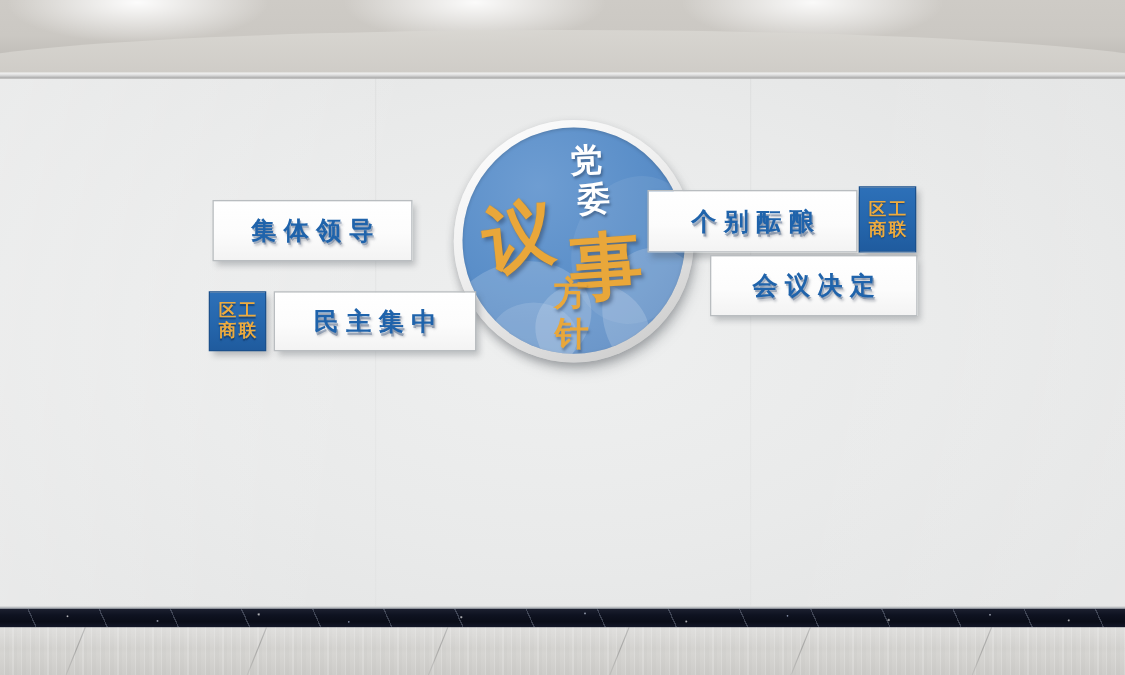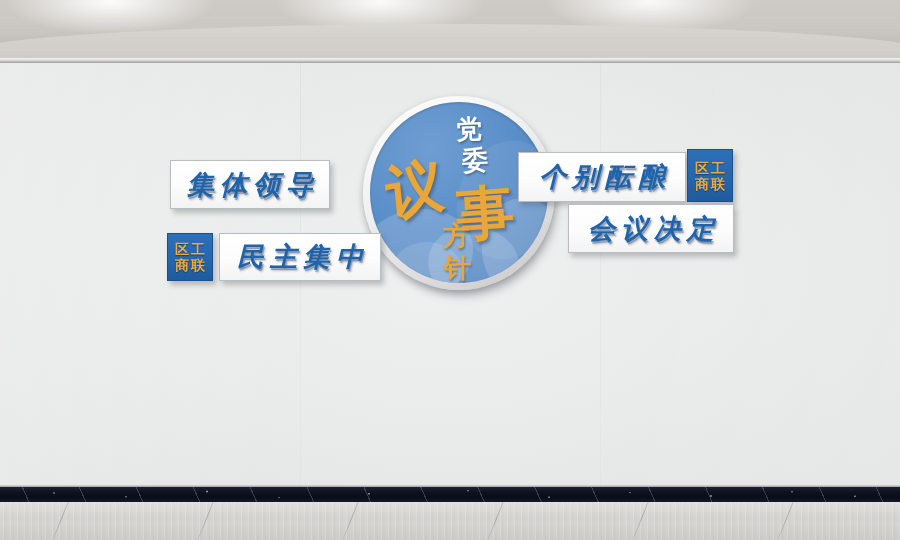--- a/index.html
+++ b/index.html
@@ -152,25 +152,24 @@
   
   .plate{
     position:absolute;
     background:linear-gradient(180deg,#ffffff 0%,#fcfcfc 55%,#f3f3f3 100%);
     border:1px solid #b9bdc0;
     box-shadow:3px 4px 5px rgba(70,75,82,.30);
     display:flex;align-items:center;justify-content:center;
   }
   .plate-text{
     font-family:"DejaVu Sans","Liberation Sans",sans-serif;
-    font-weight:bold;color:#1f63ab;font-size:27px;letter-spacing:6px;
+    font-weight:bold;color:#1f63ab;font-size:20px;letter-spacing:6px;
     text-indent:6px;
     text-shadow:1px 2px 0 rgba(25,60,110,.35), 2px 3px 2px rgba(60,70,90,.30);
     white-space:nowrap;
-    font-style:italic;
   }
   .badge{
     position:absolute;
     background:linear-gradient(180deg,#2d70b8 0%,#2566ac 55%,#1f5b9e 100%);
     border:1px solid #1b508c;
     box-shadow:3px 4px 5px rgba(70,75,82,.32);
     display:flex;align-items:center;justify-content:center;
   }
   .badge-grid{
     display:grid;grid-template-columns:1fr 1fr;

